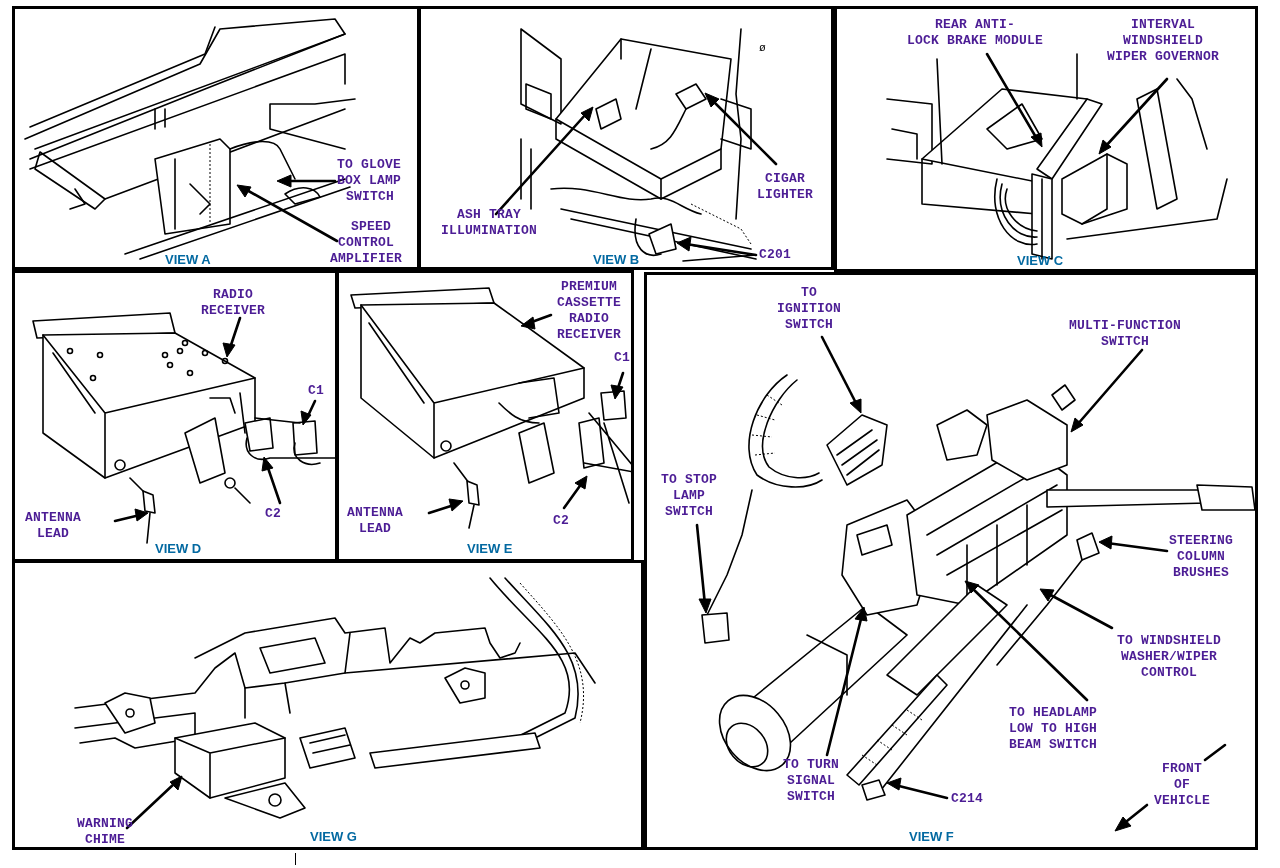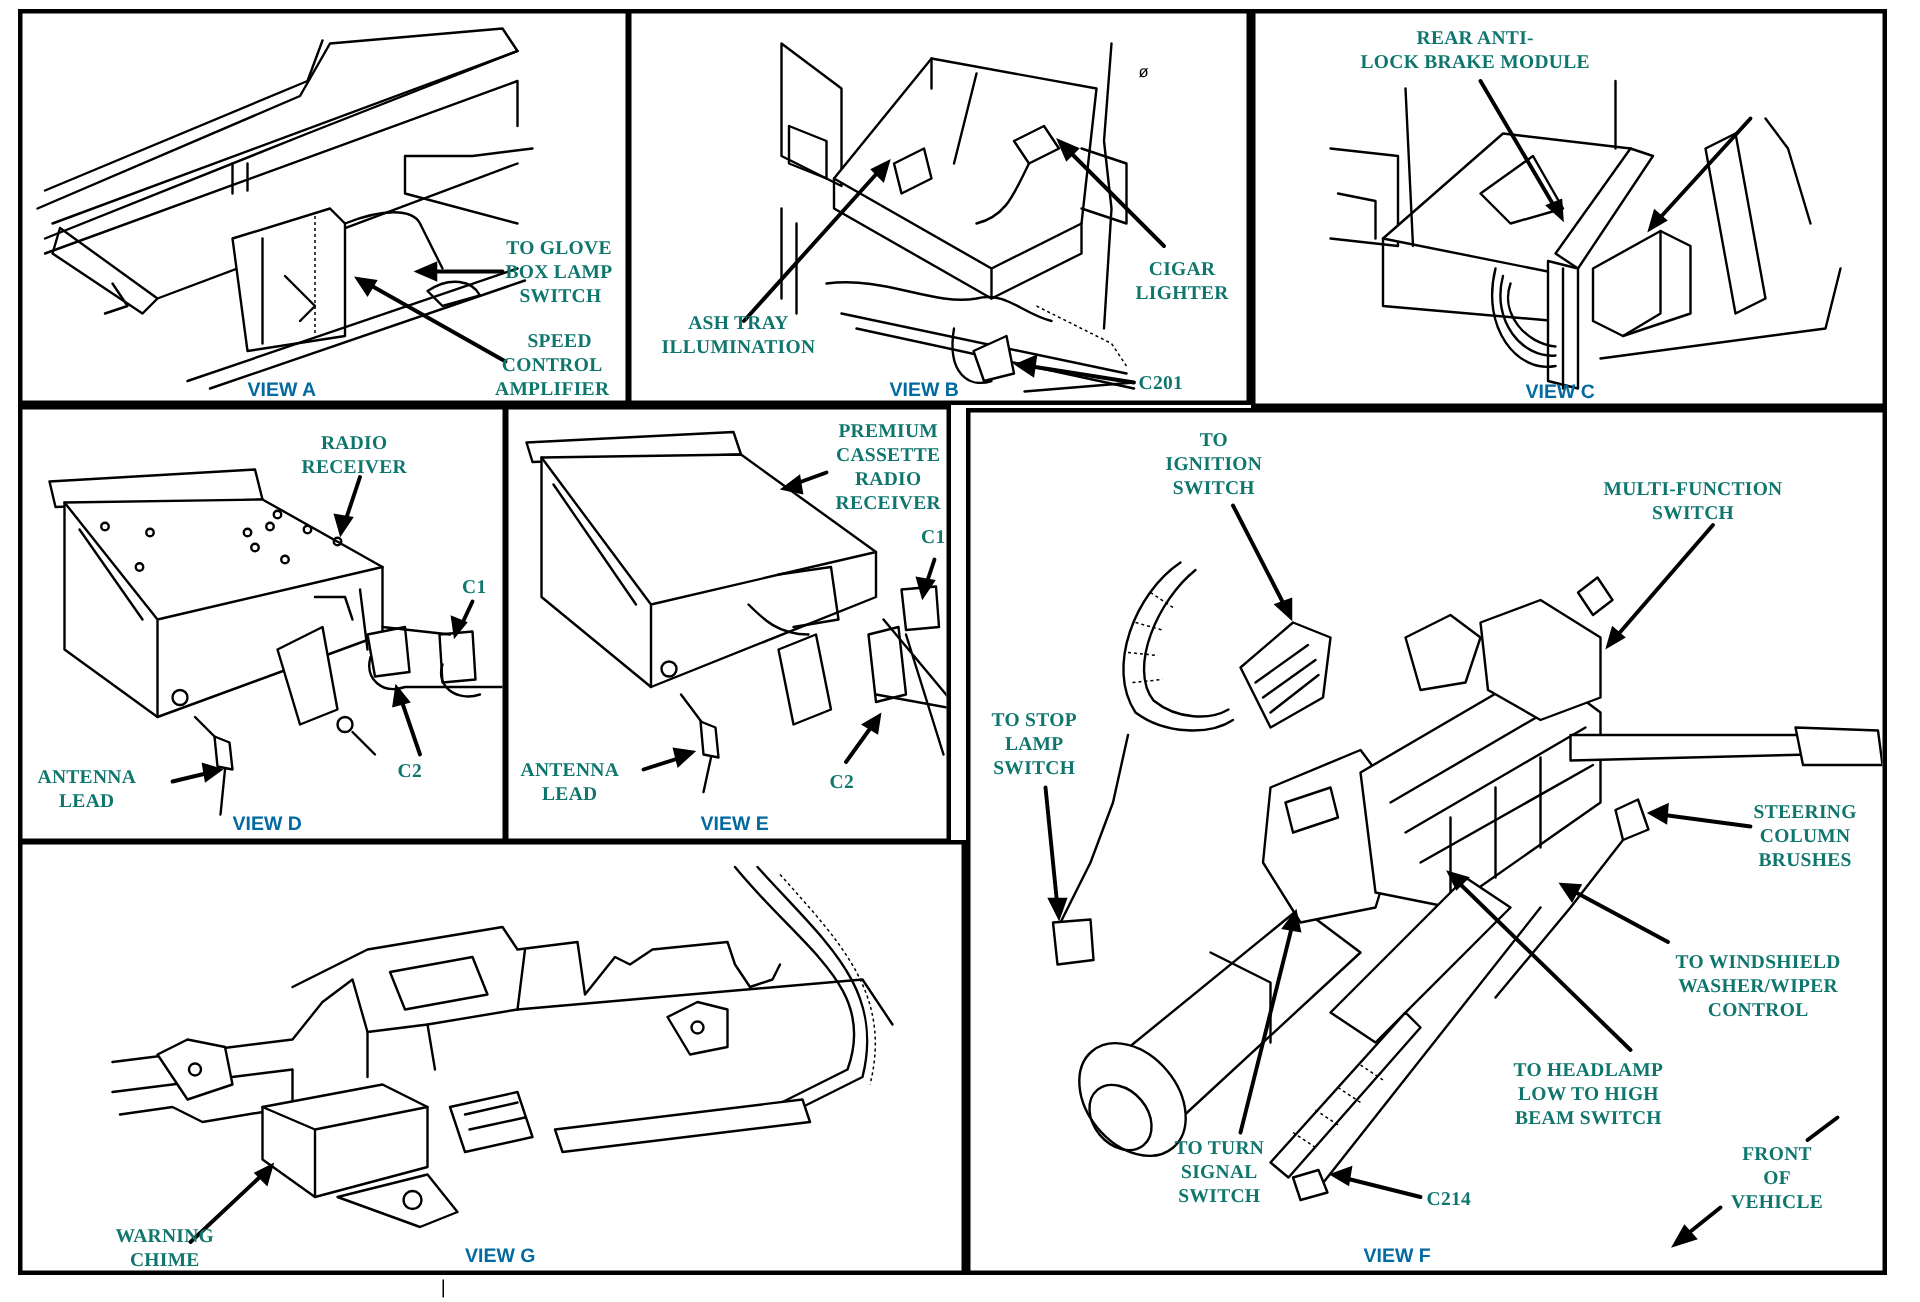--- a/index.html
+++ b/index.html
@@ -1,21 +1,21 @@
 <!DOCTYPE html>
 <html><head>
 <meta charset="utf-8">
 <style>
   html, body { margin: 0; padding: 0; background: #ffffff; }
   body { width: 1280px; height: 868px; position: relative; overflow: hidden;
          font-family: "Liberation Sans", sans-serif; }
   .panel { position: absolute; border: 3px solid #000; background: #fff; box-sizing: border-box; overflow: hidden; }
   .panel svg { position: absolute; left: 0; top: 0; }
-  .lbl { position: absolute; font-family: Liberation Serif, serif; font-weight: bold;
-         font-size: 13px; line-height: 16px; color: #0f766e; text-align: center; white-space: nowrap;
+  .lbl { position: absolute; font-family: Liberation Mono, monospace; font-weight: bold;
+         font-size: 13px; line-height: 16px; color: #4c1d95; text-align: center; white-space: nowrap;
          letter-spacing: 0.2px; }
   .lbl.left { text-align: center; }
   .vt { position: absolute; font-weight: bold; font-size: 13px; color: #0369a1; white-space: nowrap; }
   svg .d { fill: none; stroke: #000; stroke-width: 1.6; stroke-linejoin: round; stroke-linecap: round; }
   svg .t { fill: none; stroke: #000; stroke-width: 2.6; stroke-linecap: round; }
   svg .ar { fill: #000; stroke: #000; stroke-width: 1; }
   svg .fw { fill: #fff; stroke: #000; stroke-width: 1.6; stroke-linejoin: round; }
   svg .hatch { fill: none; stroke: #000; stroke-width: 1; stroke-dasharray: 2 2; }
   .crop-tick { position: absolute; background: #000; }
 </style>
@@ -133,20 +133,25 @@
     <path class="d" d="M230 230 L380 210 L390 170"></path>
 
     <path class="t" d="M150 45 L200 130"></path>
     <polygon class="ar" points="205,138 194,128 204,124"></polygon>
     <path class="t" d="M330 70 L268 138"></path>
     <polygon class="ar" points="262,145 266,131 274,138"></polygon>
   </svg>
   <div class="lbl" style="left:70px;top:8px;">
     <div>REAR ANTI-</div>
     <div>LOCK BRAKE MODULE</div>
+  </div>
+  <div class="lbl" style="left:270px;top:8px;">
+    <div>INTERVAL</div>
+    <div>WINDSHIELD</div>
+    <div>WIPER GOVERNOR</div>
   </div>
   <div class="vt" style="left:180px;top:244px;">VIEW C</div>
 </div>
 
 <div class="panel" style="left:12px;top:270px;width:326px;height:292px;">
   <svg width="326" height="292">
     <path class="d" d="M18 48 L155 40 L160 60 L22 65 Z"></path>
     <path class="fw" d="M28 62 L160 60 L240 105 L240 150 L90 205 L28 160 Z"></path>
     <path class="d" d="M28 62 L90 140 L240 105 M90 140 L90 205"></path>
     <path class="d" d="M38 80 L80 140"></path>

